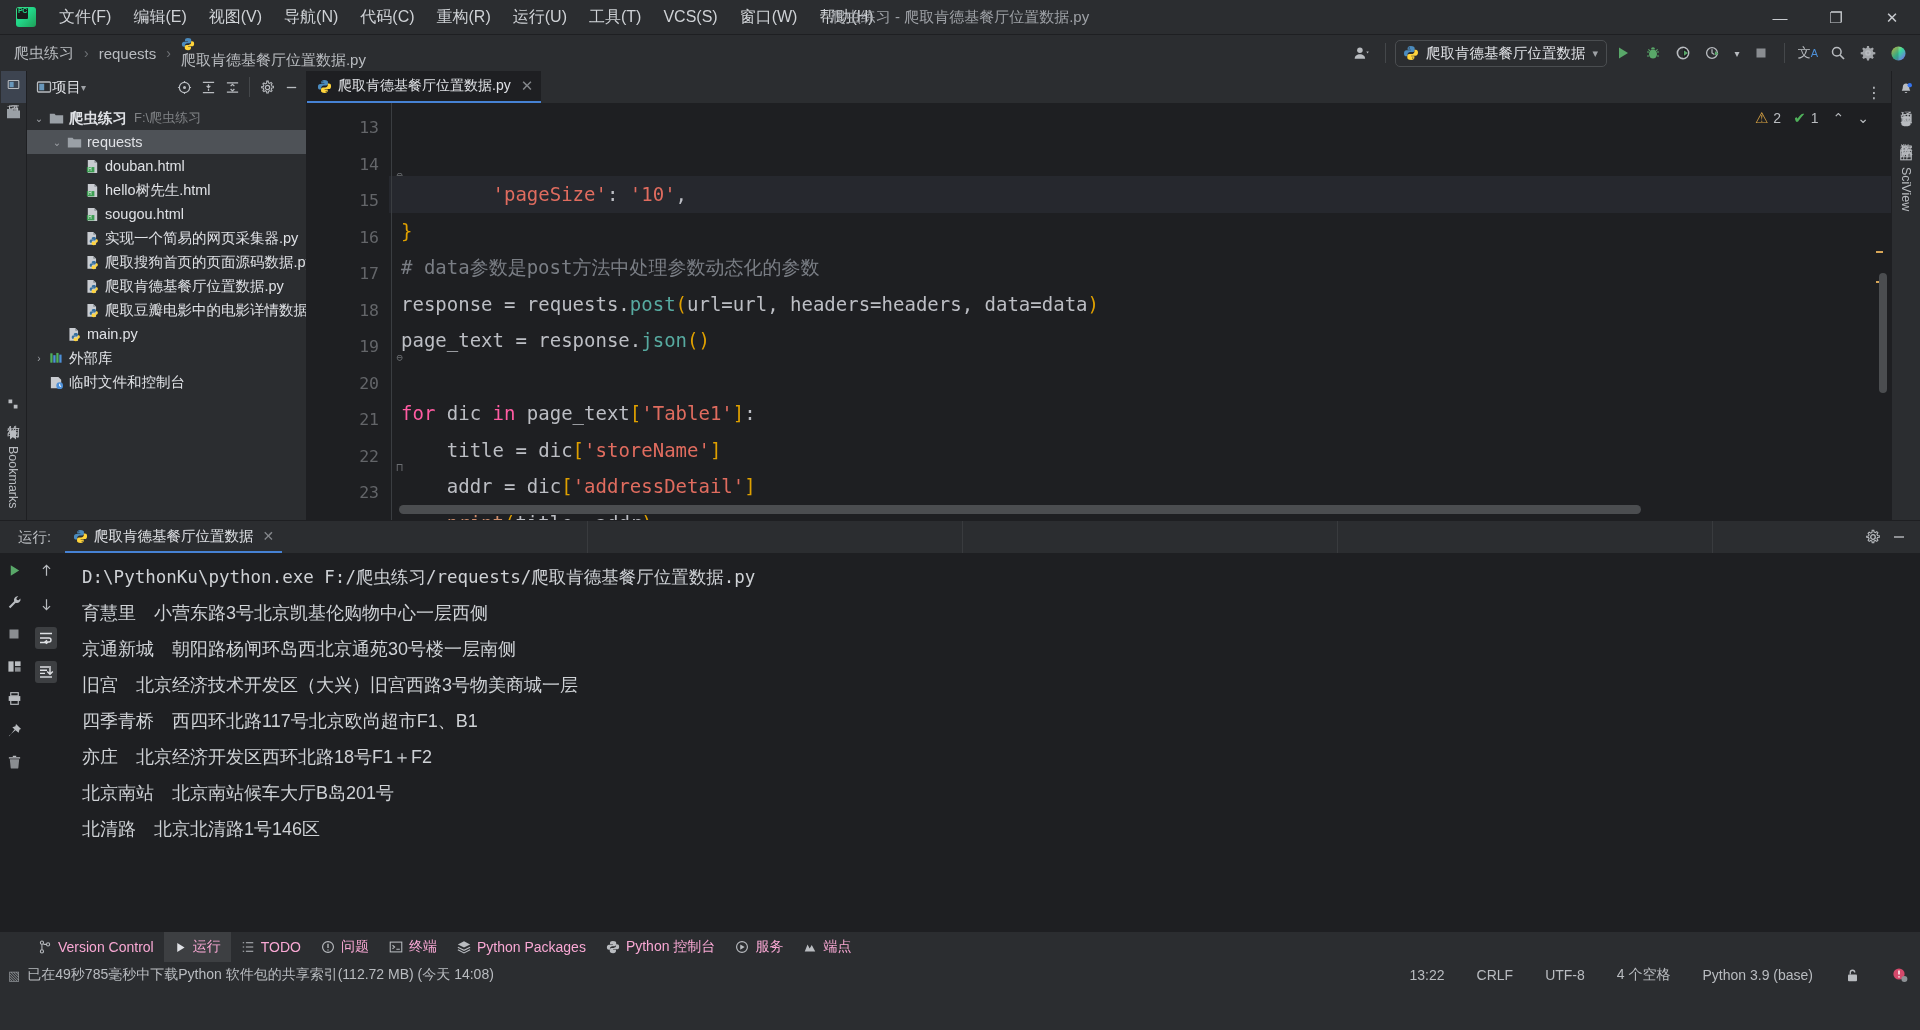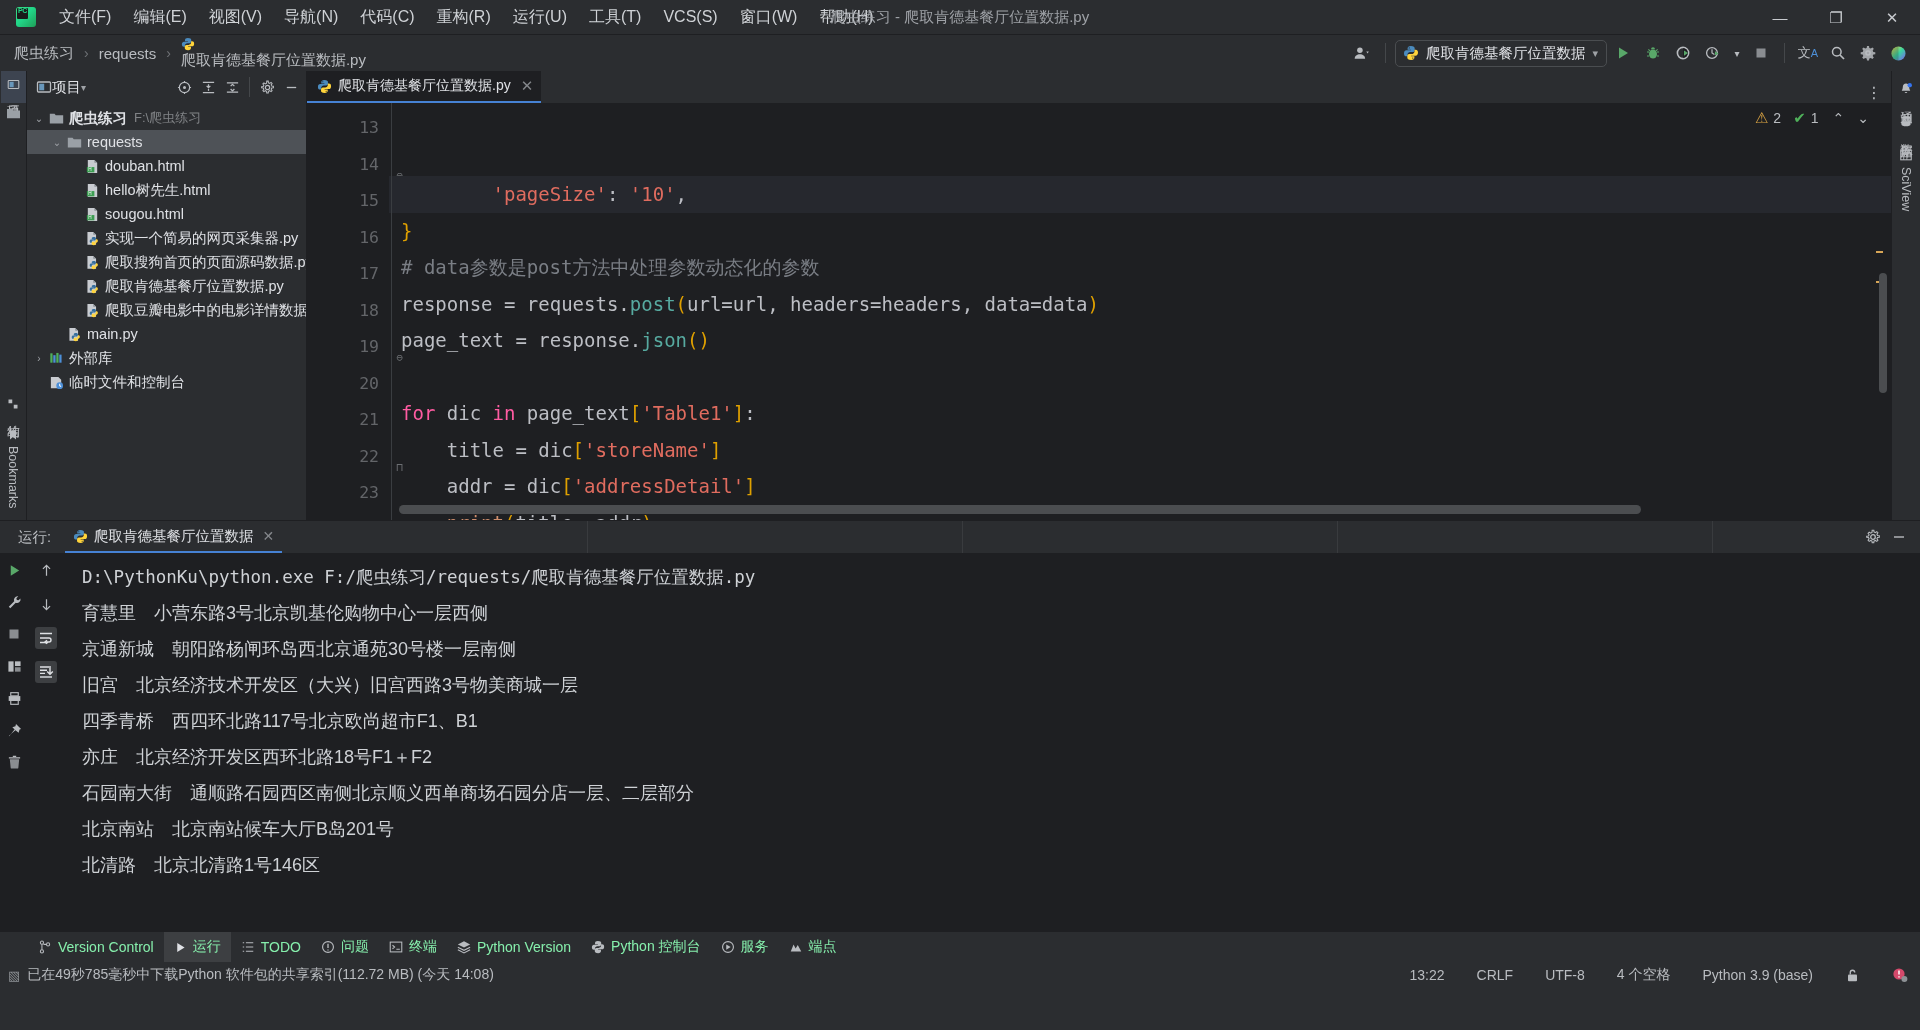--- a/index.html
+++ b/index.html
@@ -131,21 +131,21 @@
   .runbody { flex:1; display:flex; min-height:0; }
   .runtools { width:28px; flex:0 0 28px; display:flex; flex-direction:column; align-items:center; padding-top:6px; gap:10px; background:#1e1f22;}
   .runtools2 { width:36px; flex:0 0 36px; display:flex; flex-direction:column; align-items:center; padding-top:6px; gap:12px; background:#1e1f22;}
   .rt { width:22px; height:22px; display:flex; align-items:center; justify-content:center; color:#b9bcc0;}
   .console { flex:1; padding:6px 0 0 18px; font-size:18px; color:#cfd2d6; overflow:hidden; min-width:0;}
   .cmdline { color:#cfd2d6; font-family:"DejaVu Sans Mono","Liberation Mono",monospace; font-size:17.5px; height:36px; line-height:36px; white-space:pre;}
   .outline { height:36px; line-height:36px; white-space:pre; font-size:18px; color:#cfd2d6;}
 
   
   .toolwin { height:30px; flex:0 0 30px; background:#2b2d30; display:flex; align-items:center; padding-left:28px; gap:0; }
-  .twitem { display:flex; align-items:center; gap:6px; font-size:14px; color:#86efac; padding:4px 10px; height:30px; white-space:nowrap;}
+  .twitem { display:flex; align-items:center; gap:6px; font-size:14px; color:#f9a8d4; padding:4px 10px; height:30px; white-space:nowrap;}
   .twitem.sel { background:#3d3f42; }
 
   .statusbar { height:26px; flex:0 0 26px; background:#2b2d30; display:flex; align-items:center; padding:0 6px 0 8px; font-size:14px; color:#b9bcc0;}
   .status-left { display:flex; align-items:center; gap:7px; }
   .status-right { margin-left:auto; display:flex; align-items:center; gap:32px; padding-right:6px;}
   .sb { white-space:nowrap; }
   svg { display:block; }
 </style>
 </head>
 <body>
@@ -678,21 +678,20 @@
         </div>
       </div>
       <div class="console">
         <div class="cmdline">D:\PythonKu\python.exe F:/爬虫练习/requests/爬取肯德基餐厅位置数据.py</div>
         <div id="consoleout">
             <div class="outline">育慧里 小营东路3号北京凯基伦购物中心一层西侧</div>
             <div class="outline">京通新城 朝阳路杨闸环岛西北京通苑30号楼一层南侧</div>
             <div class="outline">旧宫 北京经济技术开发区（大兴）旧宫西路3号物美商城一层</div>
             <div class="outline">四季青桥 西四环北路117号北京欧尚超市F1、B1</div>
             <div class="outline">亦庄 北京经济开发区西环北路18号F1＋F2</div>
-            <div class="outline">石园南大街 通顺路石园西区南侧北京顺义西单商场石园分店一层、二层部分</div>
             <div class="outline">北京南站 北京南站候车大厅B岛201号</div>
             <div class="outline">北清路 北京北清路1号146区</div>
           </div>
       </div>
     </div>
   </div>
 
   <div class="toolwin" id="toolwin">
       <div class="twitem">
         <span>
@@ -740,21 +739,21 @@
         <span>终端</span>
       </div>
       <div class="twitem">
         <span>
           <svg width="14" height="14" viewBox="0 0 16 16">
             <path d="M8 1.4L15 5l-7 3.6L1 5z" fill="#b9bcc0"></path>
             <path d="M1 8.2l7 3.6 7-3.6" fill="none" stroke="#b9bcc0" stroke-width="1.3"></path>
             <path d="M1 11.2l7 3.6 7-3.6" fill="none" stroke="#b9bcc0" stroke-width="1.3"></path>
           </svg>
         </span>
-        <span>Python Version</span>
+        <span>Python Packages</span>
       </div>
       <div class="twitem">
         <span>
           <svg width="14" height="14" viewBox="0 0 16 16">
             <path d="M7.8 1C5.6 1 4.6 2 4.6 3.4v1.4h3.3v.5H3.4C2 5.3 1 6.3 1 8.4c0 2 .9 2.8 2.3 2.8h1.2V9.6c0-1.5 1.3-2.6 2.8-2.6h2.4c1.2 0 2-.9 2-2.1V3.4C11.7 2 10.8 1 7.8 1z" fill="#b9bcc0"></path>
             <path d="M8.2 15c2.2 0 3.2-1 3.2-2.4v-1.4H8.1v-.5h4.5C14 10.7 15 9.7 15 7.6c0-2-.9-2.8-2.3-2.8h-1.2v1.6c0 1.5-1.3 2.6-2.8 2.6H6.3c-1.2 0-2 .9-2 2.1v1.5C4.3 14 5.2 15 8.2 15z" fill="#b9bcc0"></path>
           </svg>
         </span>
         <span>Python 控制台</span>
       </div>

